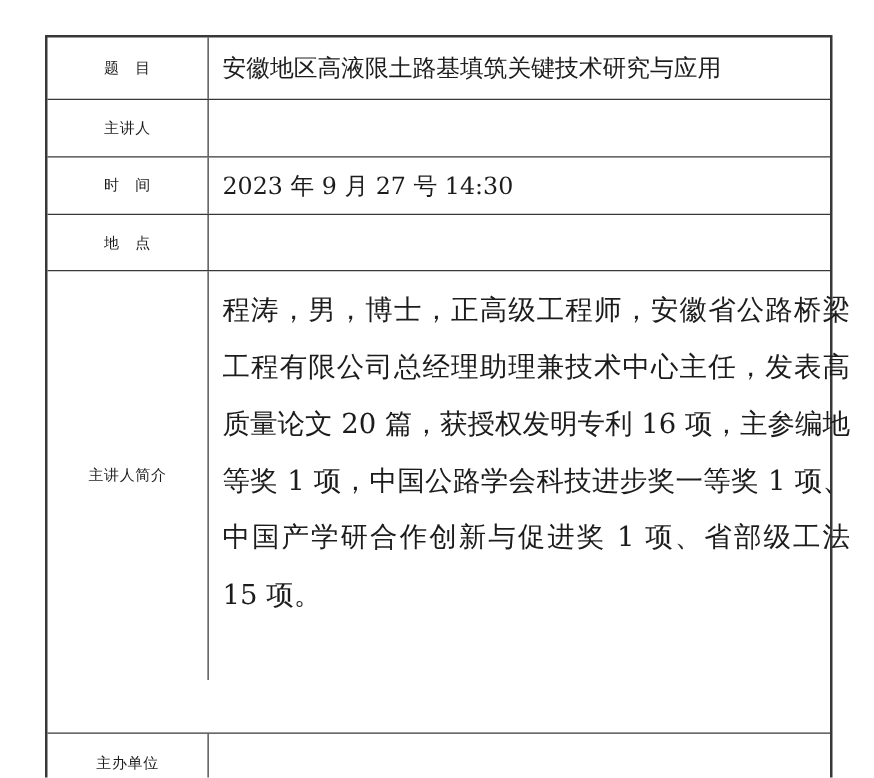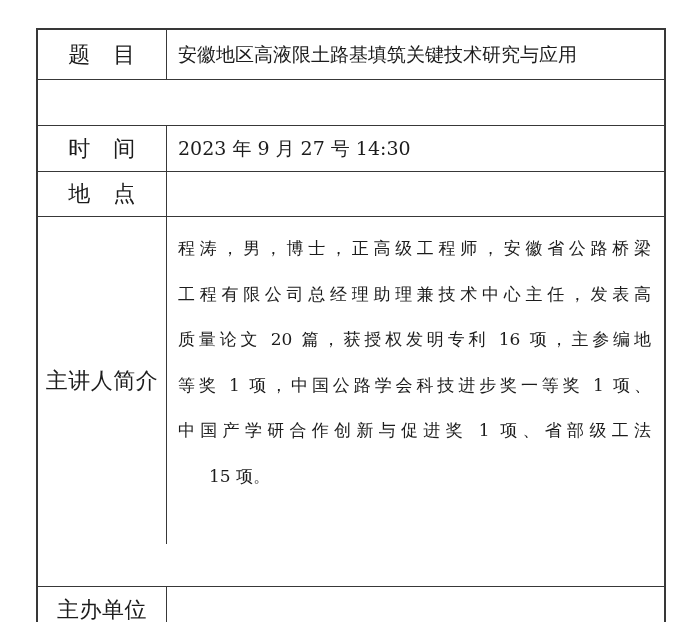--- a/index.html
+++ b/index.html
@@ -32,21 +32,21 @@
     border-top: 1px solid #383838;
   }
   .label-cell {
     flex: 0 0 129px;
     width: 129px;
     box-sizing: border-box;
     border-right: 1px solid #383838;
     display: flex;
     align-items: center;
     justify-content: center;
-    font-size: 22px;
+    font-size: 12px;
     letter-spacing: 0.5px;
     text-align: center;
   }
   .value-cell {
     flex: 1 1 auto;
     box-sizing: border-box;
     display: flex;
     align-items: center;
     padding: 0 14px 0 11px;
     font-size: 19px;
@@ -56,42 +56,42 @@
   .row-time     { height: 46px; }
   .row-location { height: 45px; }
   .row-bio      { height: 328px; }
   .row-org      { height: 47px; margin-top: 42px; }
   .bio-cell {
     display: block;
     padding: 9px 13px 0 11px;
   }
   .bio-line {
     line-height: 45.5px;
-    font-size: 17px;
+    font-size: 22px;
     text-align: justify;
     text-align-last: justify;
     white-space: nowrap;
     overflow: hidden;
   }
   .bio-line:last-child {
     text-align-last: left;
-    margin-left: 31px;
   }
 </style>
 </head>
 <body>
 
 <div class="notice-table">
 
   <div class="row row-title">
     <div class="label-cell">题　目</div>
     <div class="value-cell">安徽地区高液限土路基填筑关键技术研究与应用</div>
   </div>
 
   <div class="row row-speaker">
+    <div class="label-cell">主讲人</div>
   </div>
 
   <div class="row row-time">
     <div class="label-cell">时　间</div>
     <div class="value-cell">2023 年 9 月 27 号 14:30</div>
   </div>
 
   <div class="row row-location">
     <div class="label-cell">地　点</div>
   </div>

